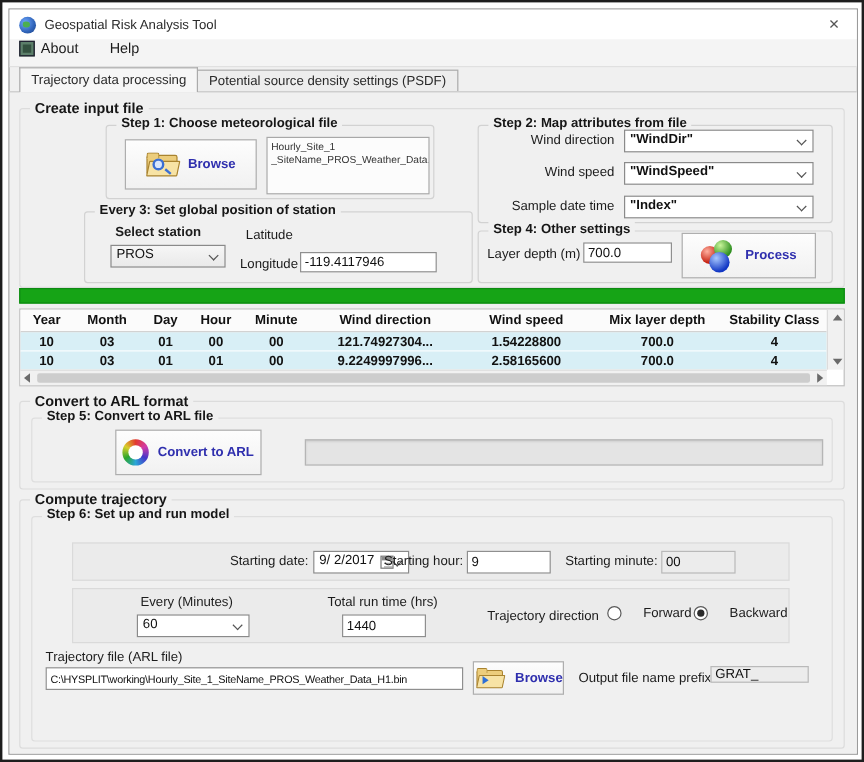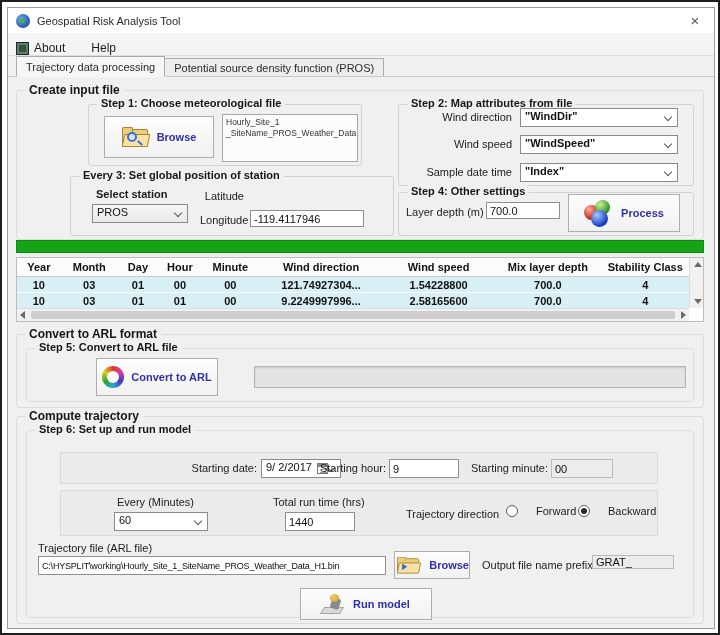--- a/index.html
+++ b/index.html
@@ -9,21 +9,21 @@
   .window { position:absolute; left:5px; top:5px; width:708px; height:622px; background:#f0f0f0; border:1px solid #9b9b9b; }
 
   
   .titlebar { position:absolute; left:0; top:0; width:100%; height:25px; background:#fff; display:flex; align-items:center; padding:0 8px; }
   .app-icon { width:14px; height:14px; border-radius:50%; background:radial-gradient(circle at 35% 35%, #6fa8ff 0%, #2f63b8 60%, #1b3f80 100%); position:relative; margin-right:7px; flex:0 0 auto; }
   .app-icon::after { content:""; position:absolute; left:3px; top:4px; width:6px; height:5px; background:#4caf50; border-radius:40% 60% 50% 50%; }
   .title-text { font-size:11px; color:#2a2a2a; }
   .close-btn { margin-left:auto; font-size:15px; color:#555; width:22px; text-align:center; cursor:default; }
 
   
-  .menubar { position:absolute; left:0; top:25px; width:100%; height:23px; background:#f4f4f4; border-bottom:1px solid #e0e0e0; display:flex; align-items:flex-end; padding:0 8px; gap:26px; }
+  .menubar { position:absolute; left:0; top:25px; width:100%; height:23px; background:#f4f4f4; border-bottom:1px solid #e0e0e0; display:flex; align-items:flex-start; padding:0 8px; gap:26px; }
   .menu-item { display:flex; align-items:center; gap:5px; font-size:12px; color:#1c1c1c; }
   .about-icon { width:13px; height:13px; background:#33513f; border:1px solid #223; box-shadow:inset 0 0 0 2px #5c7f6a; }
 
   
   .tabstrip { position:absolute; left:0; top:48px; width:100%; height:21px; display:flex; padding-left:8px; align-items:flex-end; }
   .tab { height:21px; padding:0 9px; display:flex; align-items:center; font-size:11px; border:1px solid #ababab; background:#ededed; color:#2a2a2a; }
   .tab.active { background:#f6f6f6; height:21px; border-bottom:1px solid #f6f6f6; z-index:2; }
   .tab + .tab { margin-left:-1px; height:19px; }
   .tabpage { position:absolute; left:0; top:68px; width:100%; bottom:0; background:#f0f0f0; border-top:1px solid #c9c9c9; }
 
@@ -126,21 +126,21 @@
       <span class="about-icon"></span>
       <span>About</span>
     </span>
     <span class="menu-item">
       <span>Help</span>
     </span>
   </div>
 
   <div class="tabstrip">
     <div class="tab active">Trajectory data processing</div>
-    <div class="tab">Potential source density function (PROS)</div>
+    <div class="tab">Potential source density settings (PSDF)</div>
   </div>
   <div class="tabpage"></div>
 
   <div class="gb" style="left:8px; top:82px; width:688px; height:150px;">
     <span class="gb-title big">Create input file</span>
   </div>
 
   <div class="gb" style="left:80px; top:96px; width:274px; height:62px; border-color:#d2d2d2;">
     <span class="gb-title">Step 1: Choose meteorological file</span>
   </div>
@@ -312,23 +312,15 @@
           <span class="back"></span>
           <span class="tabf"></span>
           <span class="front"></span>
           <span class="arrow"></span>
         </span>
     <span class="btn-label">Browse</span>
   </div>
   <div class="lbl" style="left:474px; top:551px;">Output file name prefix</div>
   <input class="tb gray" style="left: 584px; top: 547px; width: 82px; height: 14px;" readonly="" value="GRAT_">
 
-  <div class="btn" style="left:292px; top:580px; width:132px; height:32px;">
-    <span class="run-ico">
-          <span class="base"></span>
-          <span class="body"></span>
-          <span class="head"></span>
-        </span>
-    <span class="btn-label">Run model</span>
-  </div>
 
 </div>
 </div>
 
 </body></html>

